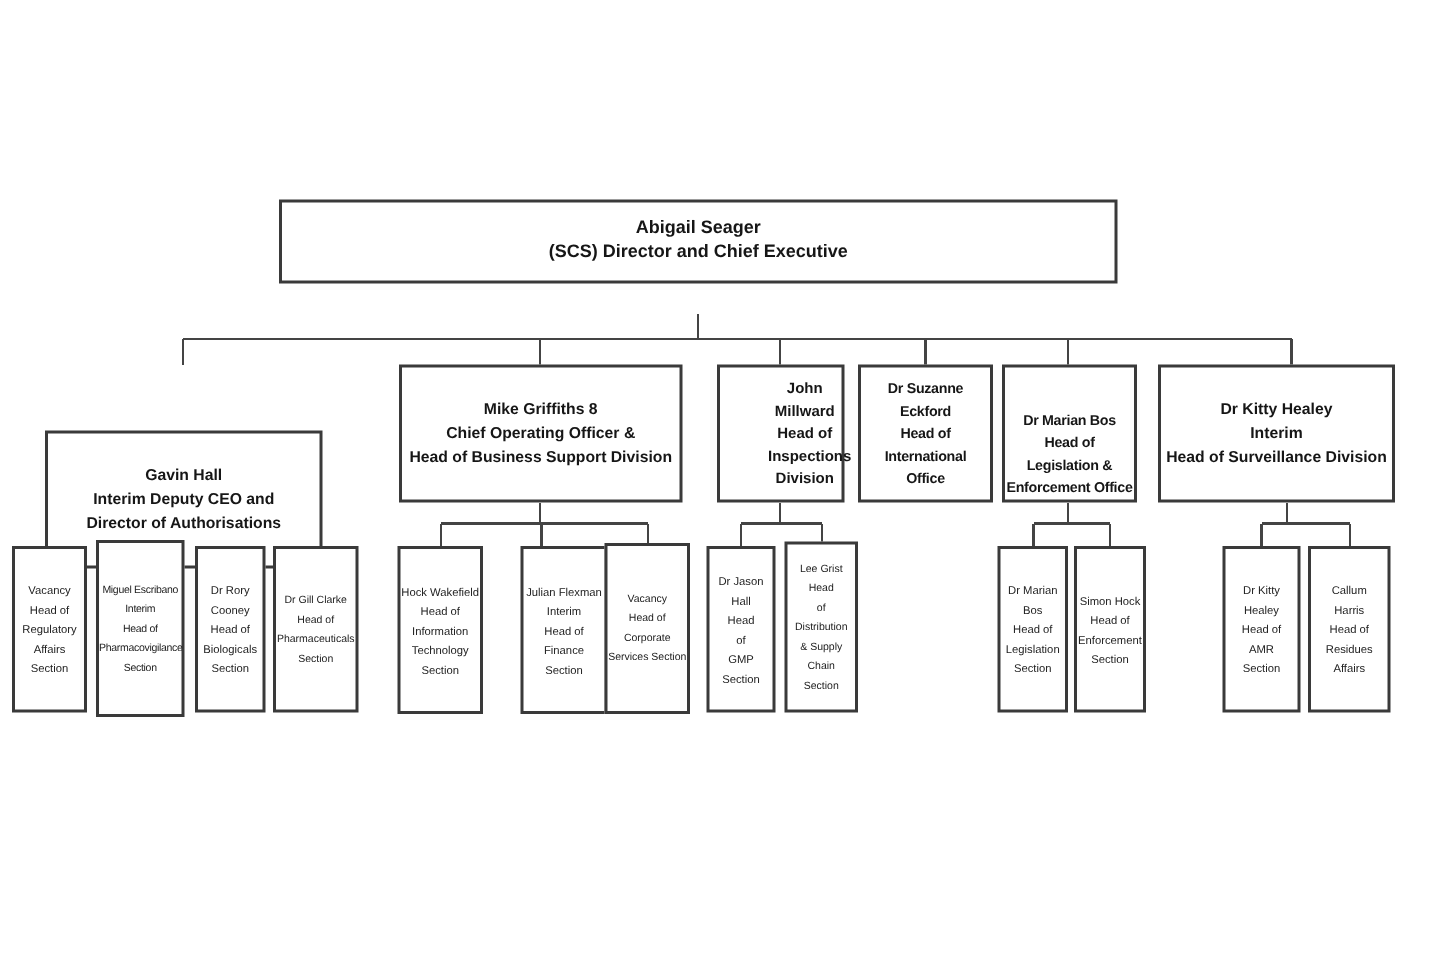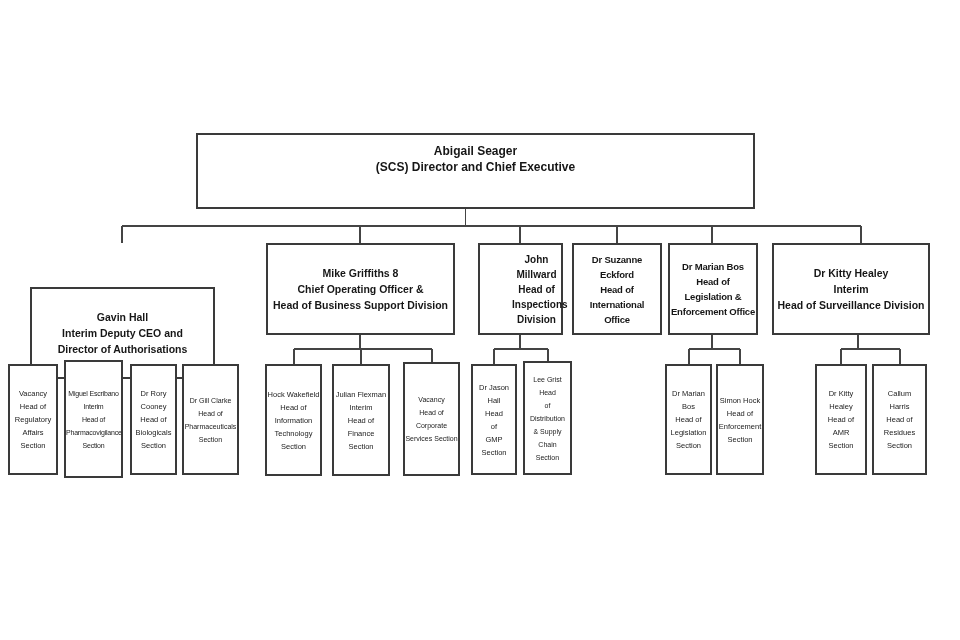--- a/index.html
+++ b/index.html
@@ -17,39 +17,39 @@
     box-sizing:border-box;
     border:2px solid #3a3a3a;
     background:#ffffff;
     display:flex;
     align-items:center;
     justify-content:center;
     text-align:center;
   }
   .node .t{white-space:pre-line;width:100%;}
   
-  #n-ceo{left:186px;top:133px;width:559px;height:76px;
+  #n-ceo{left:186px;top:133px;width:559px;height:56px;
          font-weight:bold;font-size:12px;line-height:16px;
-         align-items:flex-start;padding-top:8px;margin-left:10px;}
+         align-items:flex-start;padding-top:8px;}
   
   .lvl2{font-weight:bold;font-size:10.5px;line-height:16px;}
   #n-gavin{left:30px;top:243px;width:185px;height:92px;margin-top:44px;}
   #n-mike{left:266px;top:243px;width:189px;height:92px;}
   #n-john{left:478px;top:243px;width:85px;height:92px;font-size:10px;line-height:15px;padding-left:32px;}
   #n-suzanne{left:572px;top:243px;width:90px;height:92px;font-size:9.5px;letter-spacing:-0.2px;line-height:15px;}
-  #n-marian{left:668px;top:243px;width:90px;height:92px;font-size:9.5px;letter-spacing:-0.2px;line-height:15px;}
+  #n-marian{left:668px;top:243px;width:90px;height:92px;font-size:9.5px;letter-spacing:-0.2px;line-height:15px;align-items:flex-end;}
   #n-kitty{left:772px;top:243px;width:158px;height:92px;}
   
   .lvl3{font-weight:normal;font-size:7.5px;line-height:13px;color:#222;}
   #n-g1{left:8px;top:364px;width:50px;height:111px;}
   #n-g2{left:64px;top:360px;width:59px;height:118px;font-size:7px;letter-spacing:-0.2px;}
   #n-g3{left:130px;top:364px;width:47px;height:111px;justify-content:center;}
   #n-g4{left:182px;top:364px;width:57px;height:111px;font-size:7px;}
   #n-m1{left:265px;top:364px;width:57px;height:112px;}
-  #n-m2{left:332px;top:364px;width:58px;height:112px;}
+  #n-m2{left:347px;top:364px;width:58px;height:112px;}
   #n-m3{left:403px;top:362px;width:57px;height:114px;font-size:7px;}
   #n-j1{left:471px;top:364px;width:46px;height:111px;}
   #n-j2{left:523px;top:361px;width:49px;height:114px;font-size:7px;}
   #n-r1{left:665px;top:364px;width:47px;height:111px;}
   #n-r2{left:716px;top:364px;width:48px;height:111px;}
   #n-k1{left:815px;top:364px;width:52px;height:111px;}
   #n-k2{left:872px;top:364px;width:55px;height:111px;}
 </style>
 </head>
 <body>
@@ -195,16 +195,16 @@
 Healey
 Head of
 AMR
 Section</span>
   </div>
   <div id="n-k2" class="node lvl3">
     <span class="t">Callum
 Harris
 Head of
 Residues
-Section</span>
+Affairs</span>
   </div>
 
 </div>
 
 </body></html>

